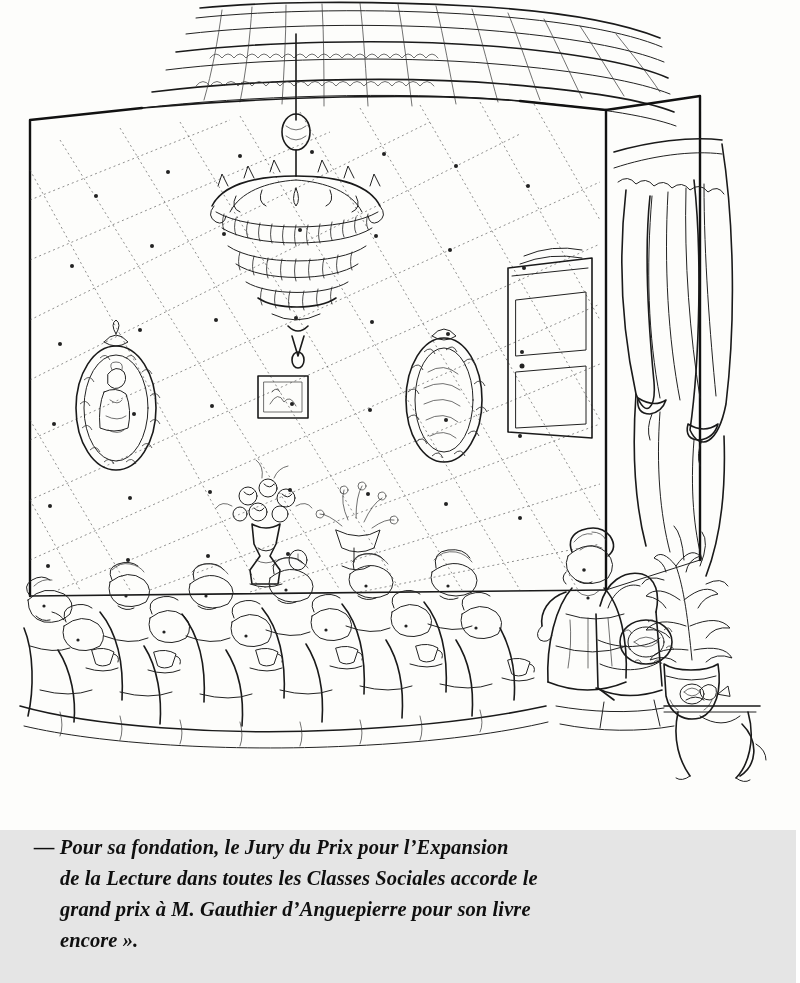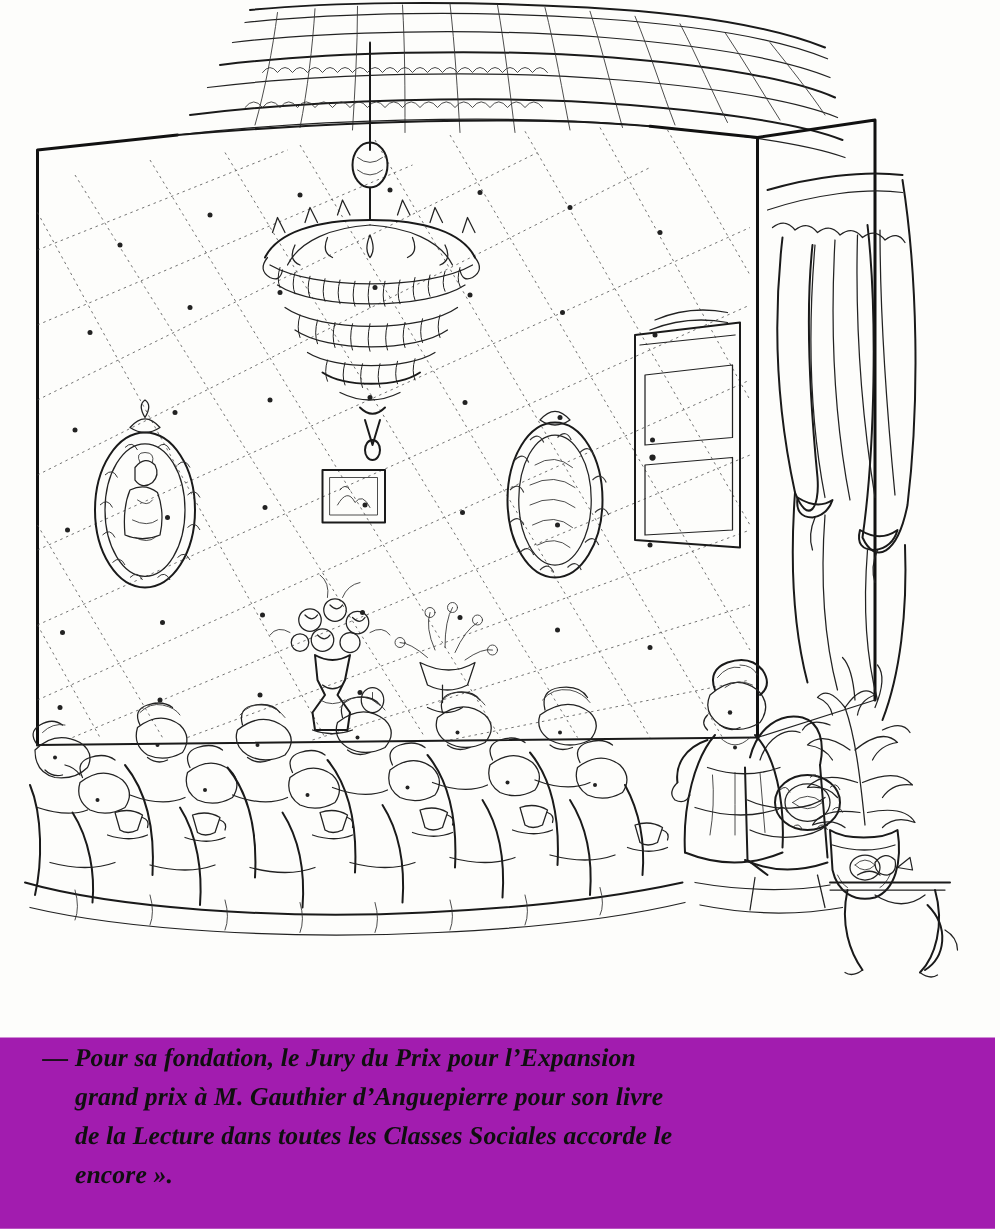--- a/index.html
+++ b/index.html
@@ -11,21 +11,21 @@
     width: 800px;
     height: 983px;
     font-family: "Liberation Serif", serif;
     color: #111111;
     overflow: hidden;
   }
   .page {
     position: relative;
     width: 796px;
     height: 983px;
-    background: #a21caf;
+    background: #e5e5e5;
   }
   .cartoon-area {
     position: relative;
     width: 800px;
     height: 830px;
     background: #fdfdfb;
   }
   .cartoon-area svg {
     display: block;
   }
@@ -622,18 +622,18 @@
         <path class="ink-thin" d="M560 724 C600 732 640 732 674 726"></path>
         <path class="ink-med" d="M742 724 C760 742 756 766 740 776"></path>
         <path class="ink-thin" d="M756 744 q10 6 10 16"></path>
       </g>
 
     </svg>
   </div>
 
   <div class="caption">
     <span class="l l1">— Pour sa fondation, le Jury du Prix pour l’Expansion</span>
+    <span class="l l2">de la Lecture dans toutes les Classes Sociales accorde le</span>
     <span class="l l3">grand prix à M. Gauthier d’Anguepierre pour son livre</span>
-    <span class="l l2">de la Lecture dans toutes les Classes Sociales accorde le</span>
     <span class="l l5">encore ».</span>
   </div>
 
 </div>
 
 </body></html>

